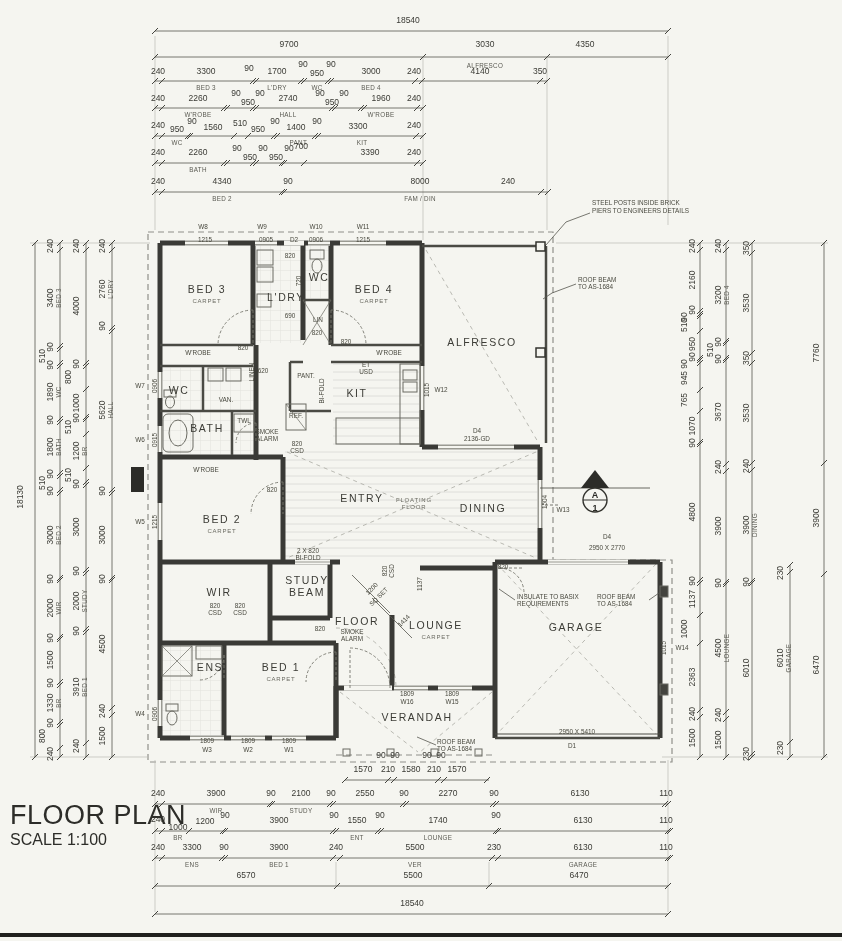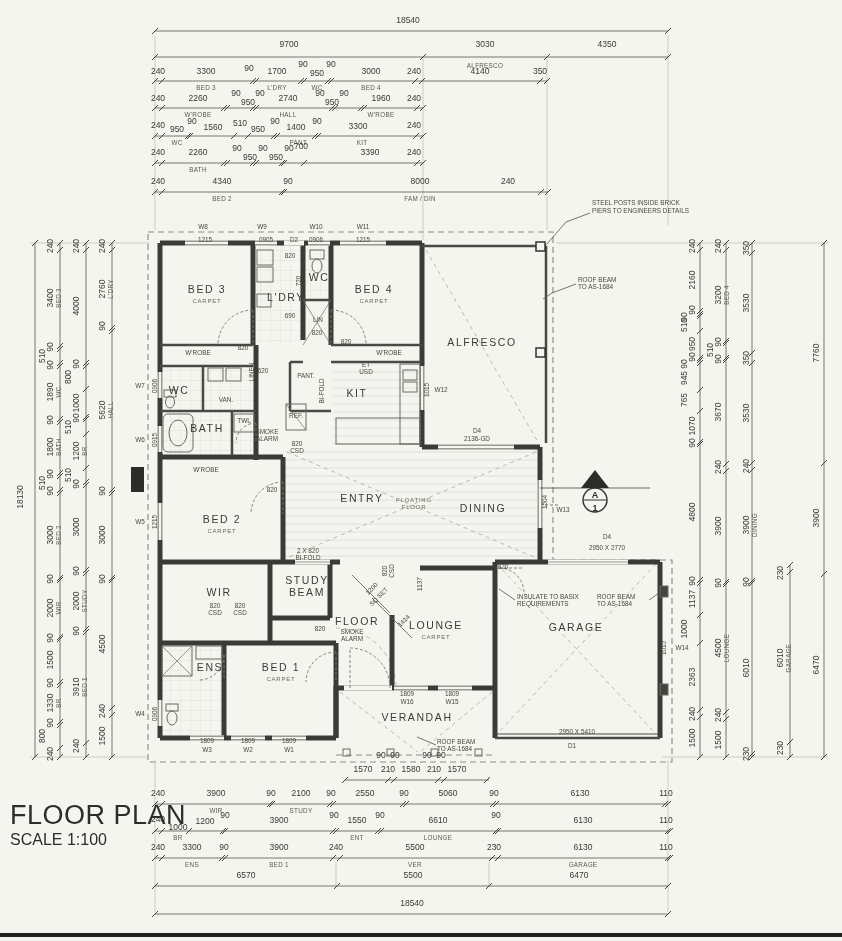--- a/index.html
+++ b/index.html
@@ -433,21 +433,21 @@
         <line x1="665" y1="889" x2="671" y2="883" class="tick"></line>
         <line x1="152" y1="917" x2="158" y2="911" class="tick"></line>
         <line x1="665" y1="917" x2="671" y2="911" class="tick"></line>
       </g>
   </svg>
 
   <div id="labels">
       <span class="lb dim" style="left: 408px; top: 20px;">18540</span>
       <span class="lb dim" style="left: 289px; top: 44px;">9700</span>
       <span class="lb dim" style="left: 485px; top: 44px;">3030</span>
-      <span class="lb dim" style="left: 607px; top: 44px;">4350</span>
+      <span class="lb dim" style="left: 585px; top: 44px;">4350</span>
       <span class="lb seg" style="left: 485px; top: 66px;">ALFRESCO</span>
       <span class="lb dim" style="left: 158px; top: 71px;">240</span>
       <span class="lb dim" style="left: 206px; top: 71px;">3300</span>
       <span class="lb dim" style="left: 249px; top: 68px;">90</span>
       <span class="lb dim" style="left: 277px; top: 71px;">1700</span>
       <span class="lb dim" style="left: 303px; top: 64px;">90</span>
       <span class="lb dim" style="left: 317px; top: 73px;">950</span>
       <span class="lb dim" style="left: 331px; top: 64px;">90</span>
       <span class="lb dim" style="left: 371px; top: 71px;">3000</span>
       <span class="lb dim" style="left: 414px; top: 71px;">240</span>
@@ -633,35 +633,35 @@
       <span class="lb dim" style="left: 411px; top: 769px;">1580</span>
       <span class="lb dim" style="left: 434px; top: 769px;">210</span>
       <span class="lb dim" style="left: 457px; top: 769px;">1570</span>
       <span class="lb dim" style="left: 158px; top: 793px;">240</span>
       <span class="lb dim" style="left: 216px; top: 793px;">3900</span>
       <span class="lb dim" style="left: 271px; top: 793px;">90</span>
       <span class="lb dim" style="left: 301px; top: 793px;">2100</span>
       <span class="lb dim" style="left: 331px; top: 793px;">90</span>
       <span class="lb dim" style="left: 365px; top: 793px;">2550</span>
       <span class="lb dim" style="left: 404px; top: 793px;">90</span>
-      <span class="lb dim" style="left: 448px; top: 793px;">5060</span>
+      <span class="lb dim" style="left: 448px; top: 793px;">2270</span>
       <span class="lb dim" style="left: 494px; top: 793px;">90</span>
       <span class="lb dim" style="left: 580px; top: 793px;">6130</span>
       <span class="lb dim" style="left: 666px; top: 793px;">110</span>
       <span class="lb seg" style="left: 216px; top: 811px;">WIR</span>
       <span class="lb seg" style="left: 301px; top: 811px;">STUDY</span>
       <span class="lb dim" style="left: 158px; top: 819px;">240</span>
       <span class="lb dim" style="left: 178px; top: 827px;">1000</span>
       <span class="lb dim" style="left: 205px; top: 821px;">1200</span>
       <span class="lb dim" style="left: 225px; top: 815px;">90</span>
       <span class="lb dim" style="left: 279px; top: 820px;">3900</span>
       <span class="lb dim" style="left: 334px; top: 815px;">90</span>
       <span class="lb dim" style="left: 357px; top: 820px;">1550</span>
       <span class="lb dim" style="left: 380px; top: 815px;">90</span>
-      <span class="lb dim" style="left: 438px; top: 820px;">6610</span>
+      <span class="lb dim" style="left: 438px; top: 820px;">1740</span>
       <span class="lb dim" style="left: 496px; top: 815px;">90</span>
       <span class="lb dim" style="left: 583px; top: 820px;">6130</span>
       <span class="lb dim" style="left: 666px; top: 820px;">110</span>
       <span class="lb seg" style="left: 178px; top: 838px;">BR</span>
       <span class="lb seg" style="left: 357px; top: 838px;">ENT</span>
       <span class="lb seg" style="left: 438px; top: 838px;">LOUNGE</span>
       <span class="lb dim" style="left: 158px; top: 847px;">240</span>
       <span class="lb dim" style="left: 192px; top: 847px;">3300</span>
       <span class="lb dim" style="left: 224px; top: 847px;">90</span>
       <span class="lb dim" style="left: 279px; top: 847px;">3900</span>

